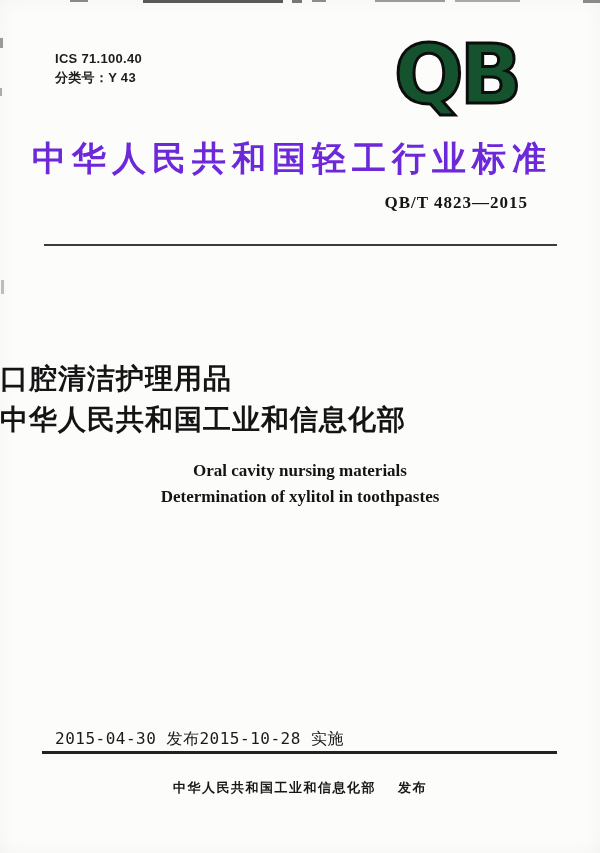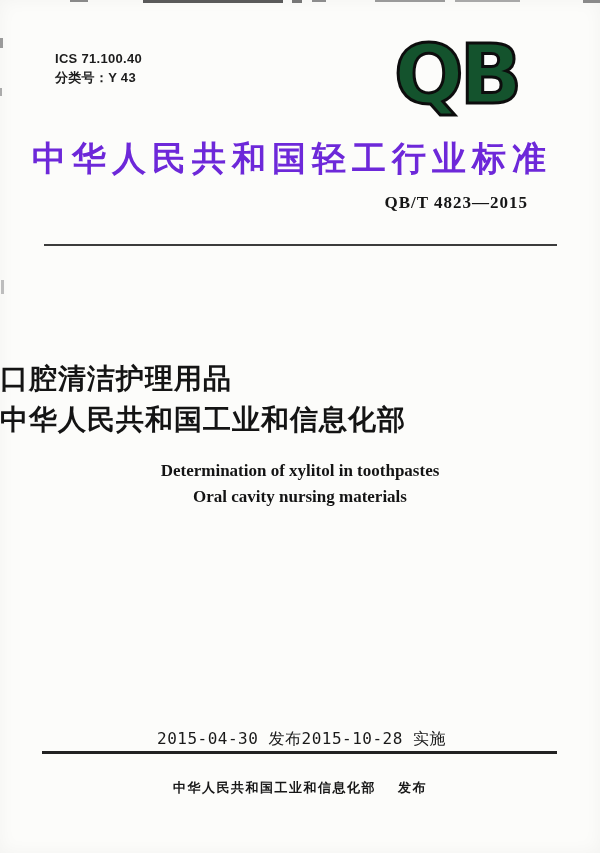--- a/index.html
+++ b/index.html
@@ -106,21 +106,21 @@
     color: #141414;
   }
 
   
   .dates-row {
     position: absolute;
     left: 55px;
     right: 52px;
     top: 729px;
     display: flex;
-    justify-content: center;
+    justify-content: flex-start;
     font-family: "DejaVu Sans Mono", monospace;
     font-size: 16px;
     font-weight: 500;
     letter-spacing: 0.5px;
     color: #1a1a1a;
   }
 
   .rule-bottom {
     position: absolute;
     left: 42px;
@@ -173,22 +173,22 @@
   <div class="standard-number">QB/T 4823—2015</div>
 
   <div class="rule-top"></div>
 
   <div class="title-cn">
     <div>口腔清洁护理用品</div>
     <div>中华人民共和国工业和信息化部</div>
   </div>
 
   <div class="title-en">
+    <div>Oral cavity nursing materials</div>
     <div>Determination of xylitol in toothpastes</div>
-    <div>Oral cavity nursing materials</div>
   </div>
 
   <div class="dates-row">
     <span>2015-04-30 发布</span>
     <span>2015-10-28 实施</span>
   </div>
 
   <div class="rule-bottom"></div>
 
   <div class="footer-org">

